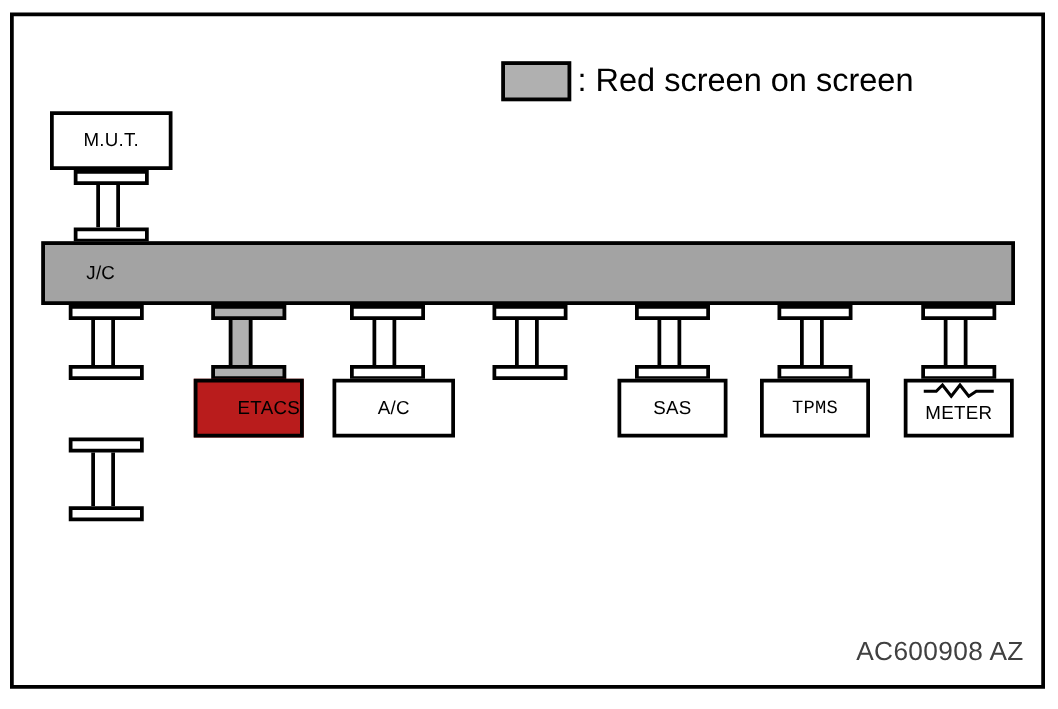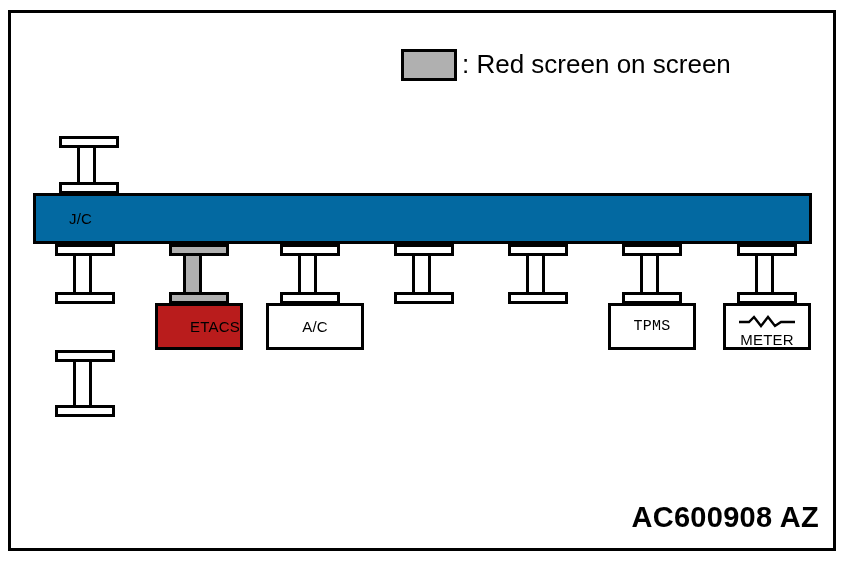--- a/index.html
+++ b/index.html
@@ -50,21 +50,21 @@
     font-size: 15px;
     color: #000;
     letter-spacing: 0.2px;
     line-height: 1;
     white-space: nowrap;
   }
 
   
   .node.stacked {
     flex-direction: column;
-    justify-content: flex-end;
+    justify-content: flex-start;
     gap: 3px;
   }
   .node.stacked .node-label { margin-top: 1px; }
 
   
   .divider {
     position: absolute;
     top: 0;
     bottom: 0;
     width: 0;
@@ -94,21 +94,21 @@
     border-left: 3px solid #000;
     border-right: 3px solid #000;
     box-sizing: border-box;
   }
 
   
   .busbar {
     position: absolute;
     border: 3px solid #000;
     box-sizing: border-box;
-    background: #0369a1;
+    background: #a3a3a3;
     display: flex;
     align-items: center;
   }
   .busbar .node-label {
     margin-left: 33px;
     font-size: 15px;
   }
 
   
   .legend-swatch {
@@ -129,37 +129,40 @@
     color: #000;
     white-space: nowrap;
     line-height: 36px;
   }
 
   
   .partno {
     position: absolute;
     right: 27px;
     bottom: 33px;
-    font-size: 29px;
-    font-weight: bold;
-    color: #000000;
+    font-size: 21px;
+    font-weight: normal;
+    color: #404040;
     letter-spacing: 0.3px;
   }
 
   .resistor { display: block; }
 </style>
 </head>
 <body>
 
 <div id="canvas">
   <div class="frame"></div>
 
   <div class="legend-swatch"></div>
   <div class="legend-text">: Red screen on screen</div>
 
+  <div class="node" style="left:40px; top:89px; width:98px; height:47px;">
+    <span class="node-label">M.U.T.</span>
+  </div>
 
   <div class="stub" style="left:59px; top:136px; width:60px; height:12px;"></div>
 
   <div class="rail" style="left:77px; top:148px; height:34px;"></div>
   <div class="rail" style="left:93px; top:148px; height:34px;"></div>
 
   <div class="stub" style="left:59px; top:182px; width:60px; height:12px;"></div>
 
   <div class="busbar" style="left:33px; top:193px; width:779px; height:51px;">
     <span class="node-label">J/C</span>
@@ -198,20 +201,23 @@
   <div class="rail" style="left:412px; top:256px; height:36px;"></div>
   <div class="rail" style="left:428px; top:256px; height:36px;"></div>
   <div class="stub" style="left:394px; top:292px; width:60px; height:12px;"></div>
 
 
   <div class="stub" style="left:508px; top:244px; width:60px; height:12px;"></div>
   <div class="rail" style="left:526px; top:256px; height:36px;"></div>
   <div class="rail" style="left:542px; top:256px; height:36px;"></div>
   <div class="stub" style="left:508px; top:292px; width:60px; height:12px;"></div>
 
+  <div class="node" style="left:494px; top:303px; width:88px; height:47px;">
+    <span class="node-label">SAS</span>
+  </div>
 
   <div class="stub" style="left:622px; top:244px; width:60px; height:12px;"></div>
   <div class="rail" style="left:640px; top:256px; height:36px;"></div>
   <div class="rail" style="left:656px; top:256px; height:36px;"></div>
   <div class="stub" style="left:622px; top:292px; width:60px; height:12px;"></div>
 
   <div class="node" style="left:608px; top:303px; width:88px; height:47px;font-family:Liberation Mono, monospace;">
     <span class="node-label">TPMS</span>
   </div>
 

